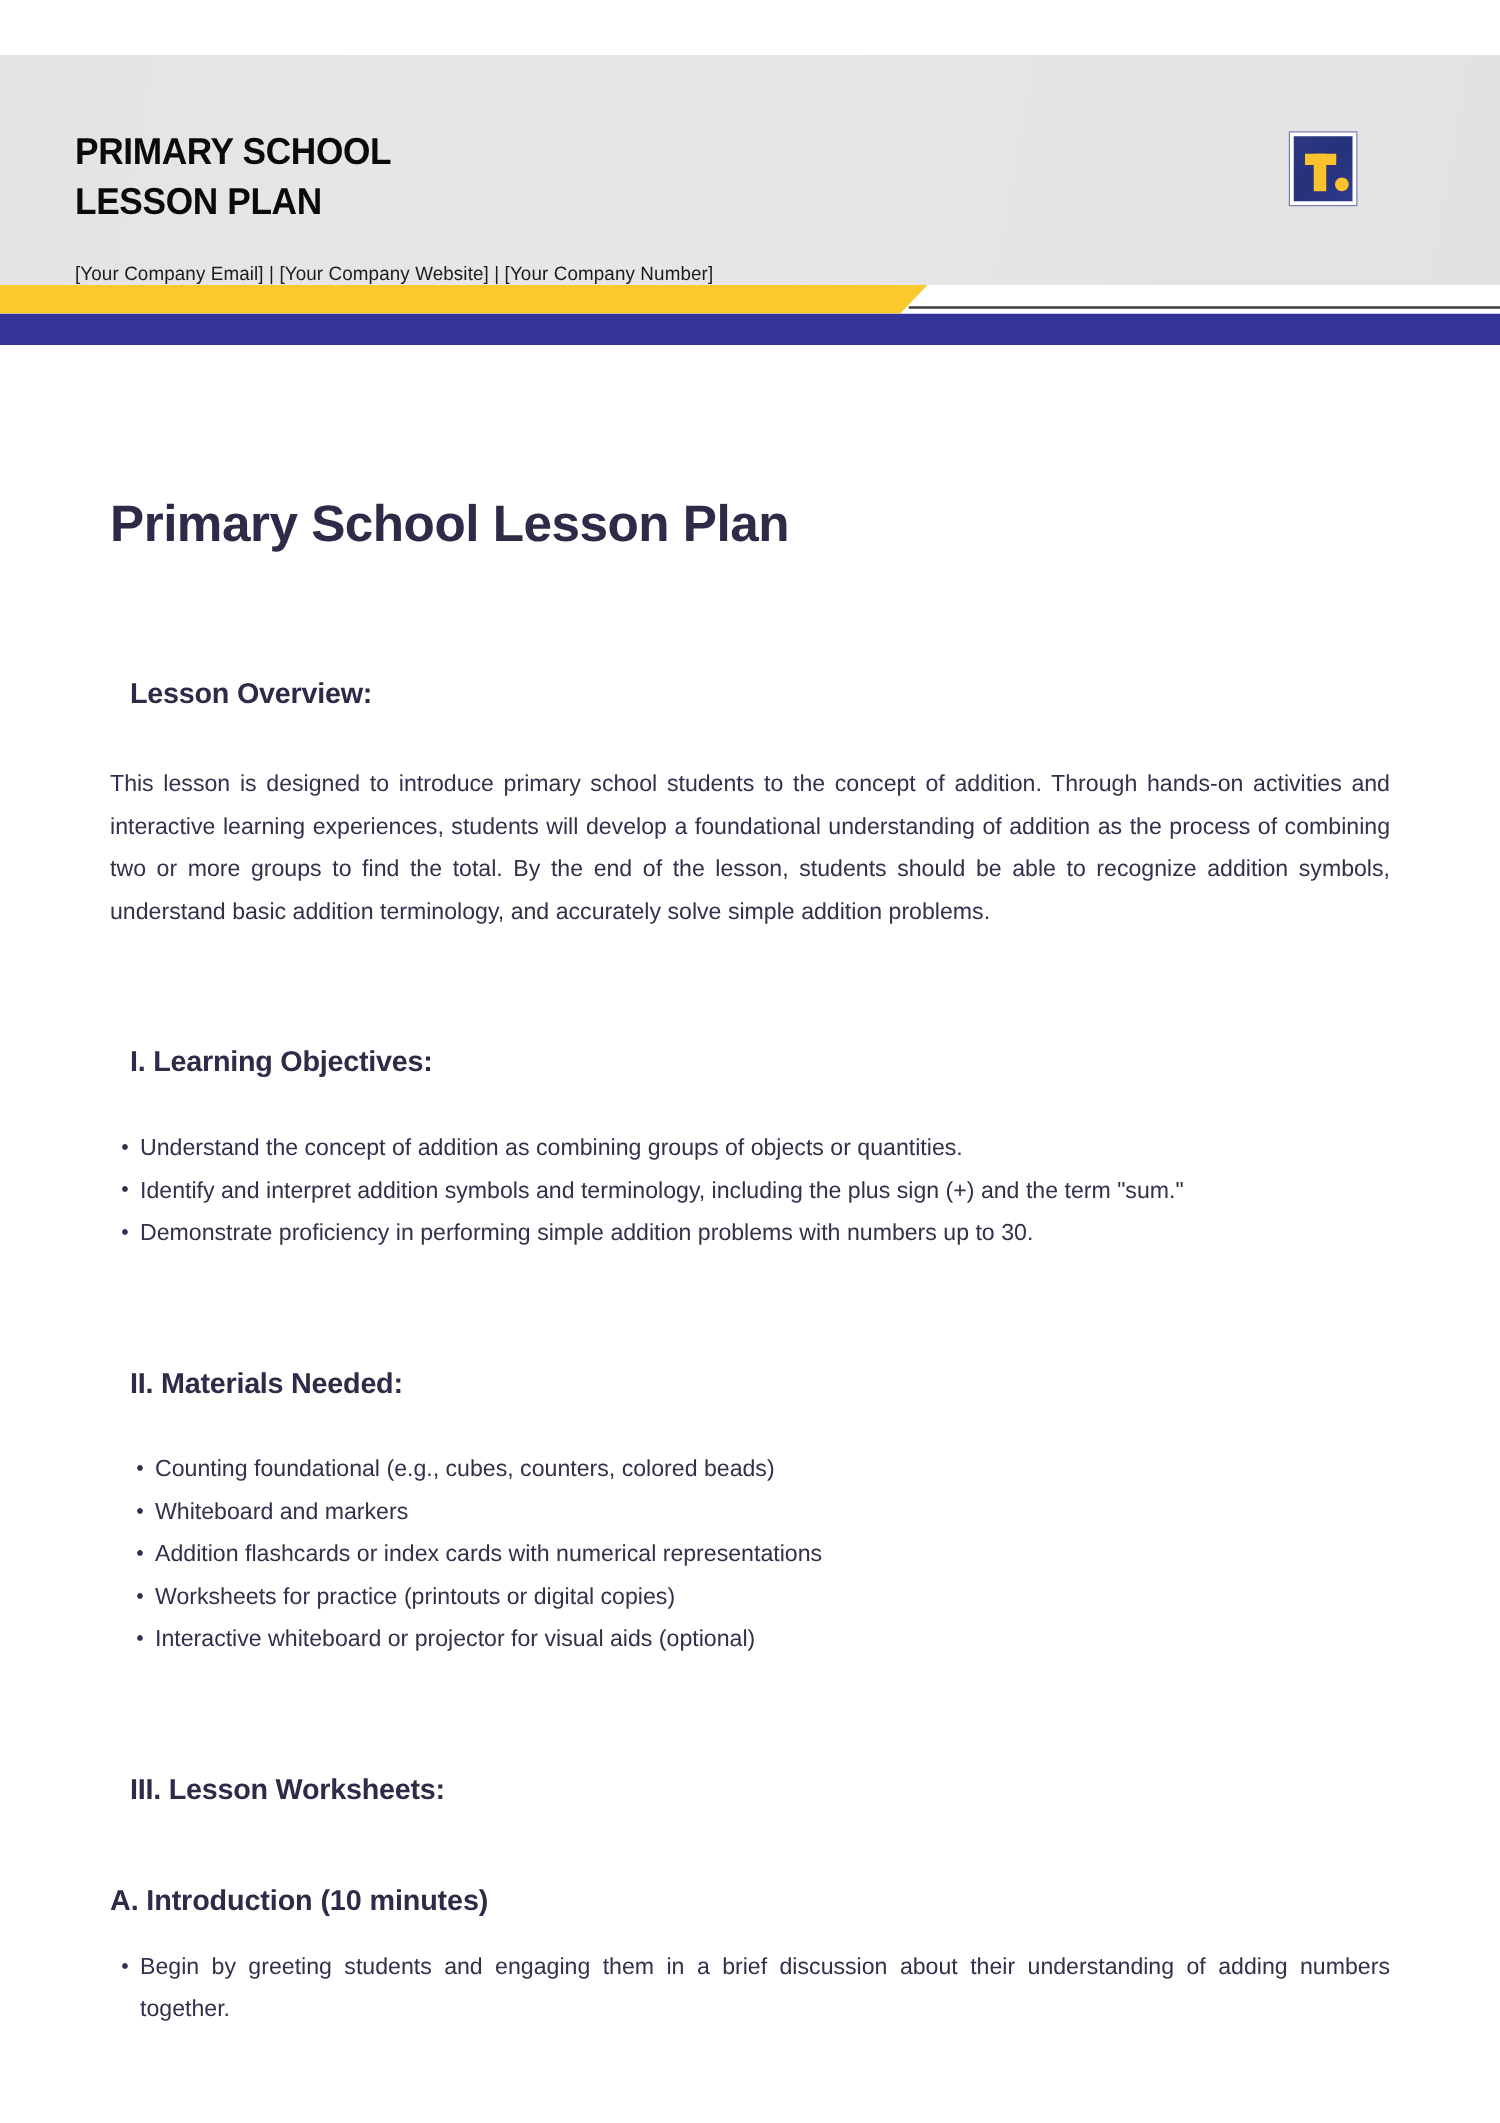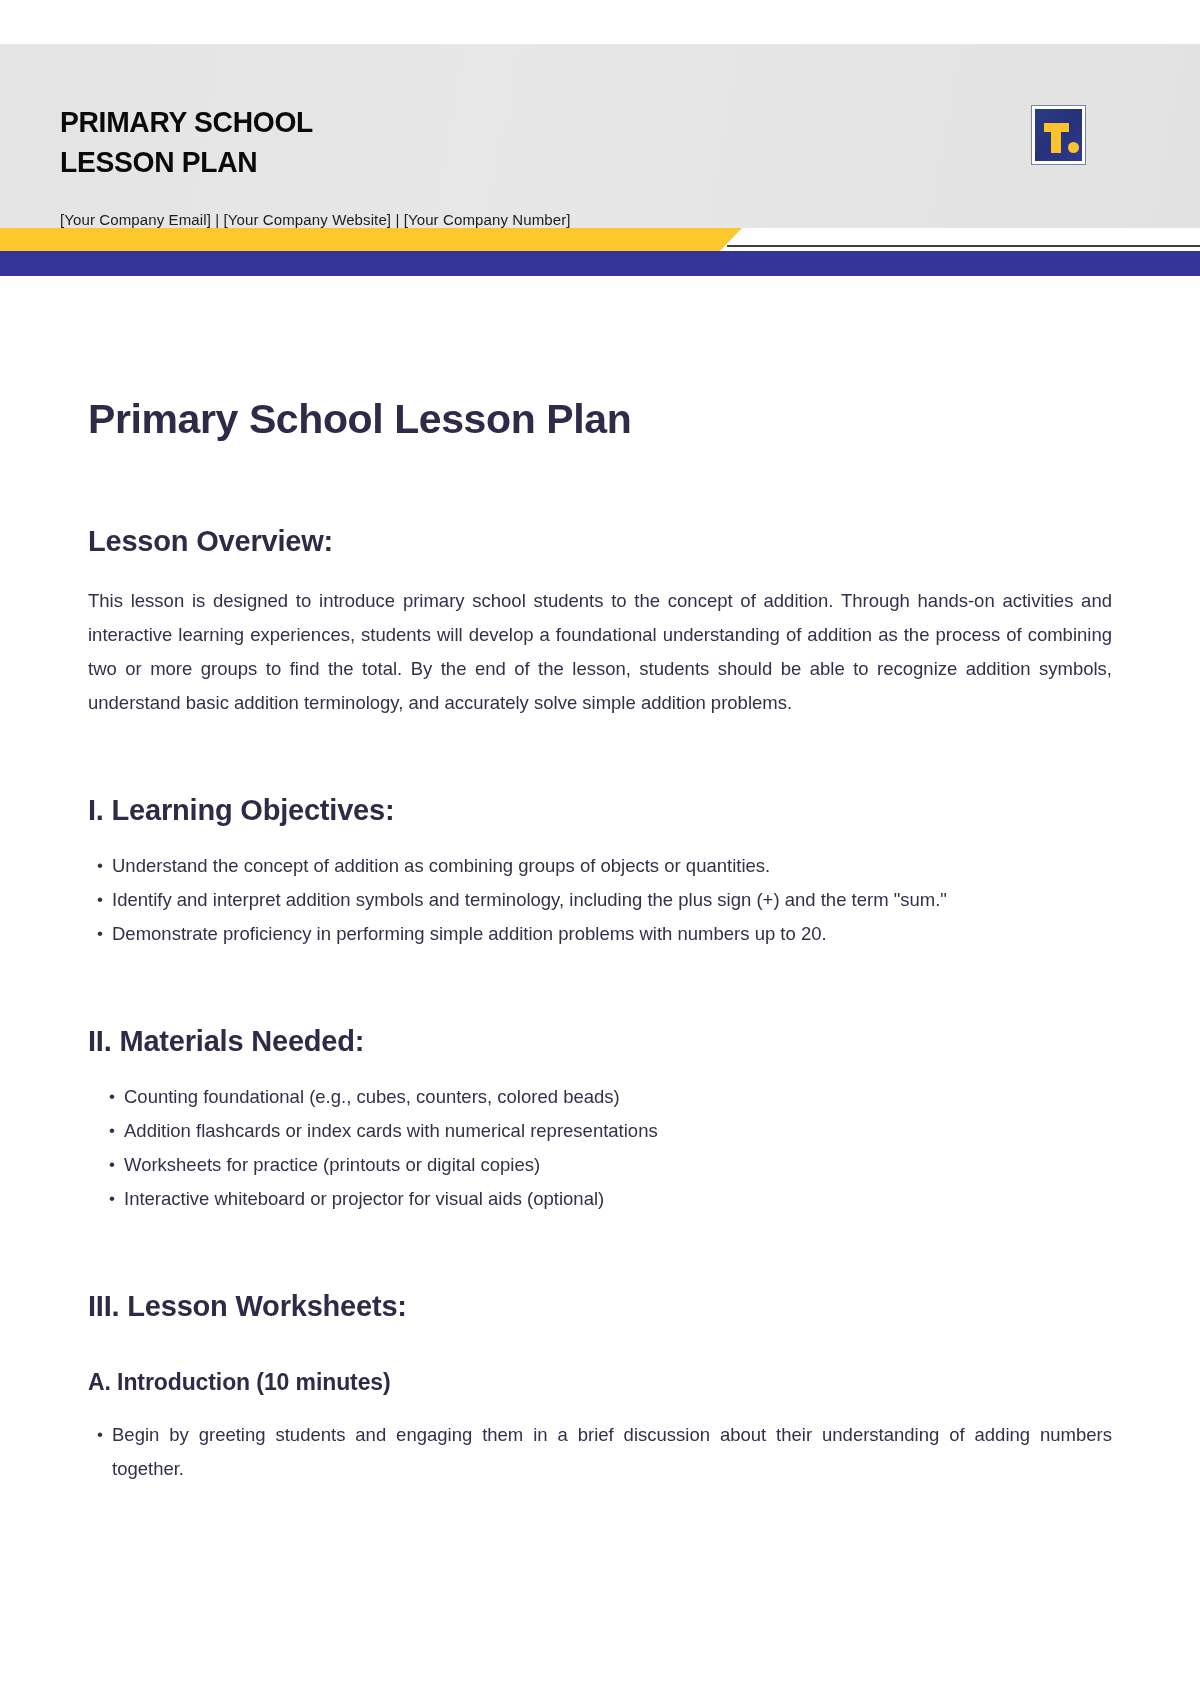--- a/index.html
+++ b/index.html
@@ -138,25 +138,25 @@
   .doc-title {
     text-align: left;
     font-size: 41px;
     font-weight: 700;
     color: #2e2b48;
     letter-spacing: -0.4px;
     margin: 0;
     padding-top: 120px;
   }
   .section-heading {
-    font-size: 29px;
+    font-size: 23px;
     font-weight: 700;
     color: #2e2b48;
     letter-spacing: -0.2px;
-    margin: 0;
+    margin: 16px;
     padding-top: 74px;
   }
   .section-heading.first {
     padding-top: 82px;
   }
   .sub-heading {
     font-size: 23px;
     font-weight: 700;
     color: #2e2b48;
     letter-spacing: -0.1px;
@@ -228,26 +228,27 @@
 
   <h1 class="doc-title">Primary School Lesson Plan</h1>
 
   <h2 class="section-heading first">Lesson Overview:</h2>
   <p class="body-paragraph">This lesson is designed to introduce primary school students to the concept of addition. Through hands-on activities and interactive learning experiences, students will develop a foundational understanding of addition as the process of combining two or more groups to find the total. By the end of the lesson, students should be able to recognize addition symbols, understand basic addition terminology, and accurately solve simple addition problems.</p>
 
   <h2 class="section-heading">I. Learning Objectives:</h2>
   <ul class="bullets justify">
     <li>Understand the concept of addition as combining groups of objects or quantities.</li>
     <li>Identify and interpret addition symbols and terminology, including the plus sign (+) and the term "sum."</li>
-    <li>Demonstrate proficiency in performing simple addition problems with numbers up to 20.</li>
+    <li>Demonstrate proficiency in performing simple addition problems with numbers up to 30.</li>
   </ul>
 
   <h2 class="section-heading">II. Materials Needed:</h2>
   <ul class="bullets indent">
     <li>Counting foundational (e.g., cubes, counters, colored beads)</li>
+    <li>Whiteboard and markers</li>
     <li>Addition flashcards or index cards with numerical representations</li>
     <li>Worksheets for practice (printouts or digital copies)</li>
     <li>Interactive whiteboard or projector for visual aids (optional)</li>
   </ul>
 
   <h2 class="section-heading">III. Lesson Worksheets:</h2>
   <h3 class="sub-heading">A. Introduction (10 minutes)</h3>
   <ul class="bullets justify">
     <li>Begin by greeting students and engaging them in a brief discussion about their understanding of adding numbers together.</li>
   </ul>

